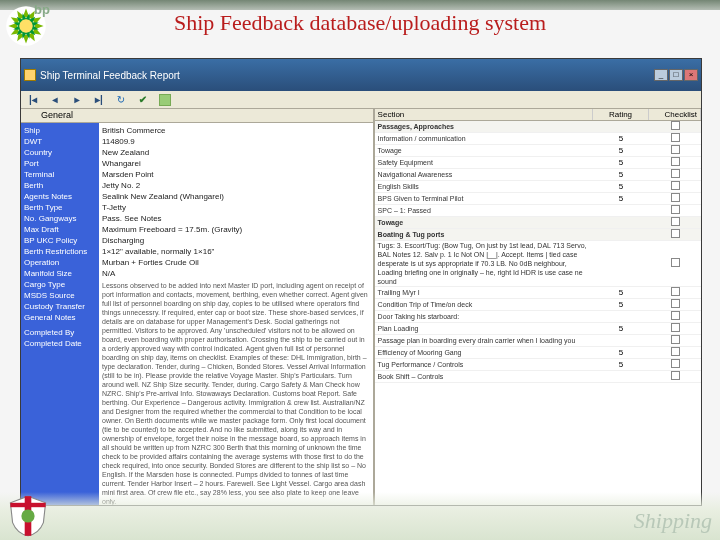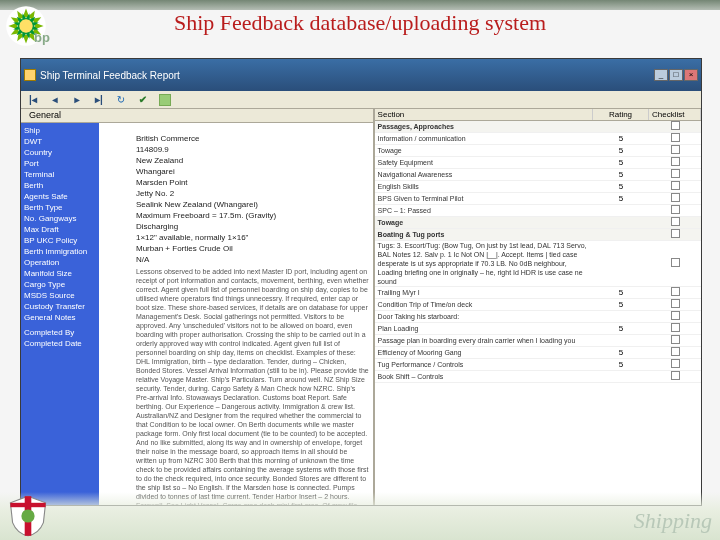--- a/index.html
+++ b/index.html
@@ -1,20 +1,20 @@
 <!DOCTYPE html>
 <html><head>
 <meta charset="utf-8">
 <style>
   * { box-sizing: border-box; margin: 0; padding: 0; }
   body { width: 720px; height: 540px; font-family: Tahoma, Arial, sans-serif; font-size: 8px; background: #f5f5f5; position: relative; overflow: hidden; }
   
   .bp-logo { position: absolute; top: 4px; left: 4px; width: 44px; height: 44px; }
   .bp-logo svg { width: 100%; height: 100%; }
-  .bp-label { position: absolute; top: 2px; left: 34px; color: #8a8; font-size: 13px; font-weight: bold; margin-top: 28px; }
+  .bp-label { position: absolute; top: 2px; left: 34px; color: #8a8; font-size: 13px; font-weight: bold; }
   
   .slide-title { position: absolute; top: 10px; left: 0; right: 0; text-align: center; font-family: "Comic Sans MS", cursive; font-size: 22px; color: #b91c1c; font-weight: normal; }
   
   .top-band { position: absolute; top: 0; left: 0; right: 0; height: 10px; background: linear-gradient(to bottom, rgba(30,60,30,.6), rgba(30,60,30,.3)); }
   
   .footer-band { position: absolute; bottom: 0; left: 0; right: 0; height: 48px; background: linear-gradient(to top, #d9e4d0 0%, #e8eee0 60%, transparent 100%); }
   .footer-brand { position: absolute; right: 8px; bottom: 6px; font-family: "Comic Sans MS", cursive; font-size: 22px; color: #b8c8b8; font-style: italic; }
   .crest { position: absolute; left: 6px; bottom: 2px; width: 44px; height: 44px; }
   
   
@@ -29,37 +29,37 @@
   .toolbar { height: 18px; background: #ece9d8; border-bottom: 1px solid #aca899; display: flex; align-items: center; padding: 0 4px; gap: 6px; }
   .tb-item { width: 16px; height: 14px; display: flex; align-items: center; justify-content: center; font-size: 10px; color: #336; cursor: pointer; }
   .tb-green { color: #2a7a2a; font-weight: bold; }
   .tb-nav { color: #2a4e7a; font-weight: bold; }
   .tb-door { width: 12px; height: 12px; border: 1px solid #7a5; background: #9c7; }
   
   .panes { flex: 1; display: flex; overflow: hidden; }
   
   
   .left { width: 52%; display: flex; flex-direction: column; border-right: 2px solid #aca899; background: #fff; }
-  .left-head { height: 14px; background: #ece9d8; border-bottom: 1px solid #aca899; padding: 1px 8px; font-size: 9px; }
-  .left-body { flex: 1; display: flex; overflow: hidden; gap: 34px; }
+  .left-head { height: 14px; background: #ece9d8; border-bottom: 1px solid #aca899; padding: 1px 20px; font-size: 9px; }
+  .left-body { flex: 1; display: flex; overflow: hidden; }
   .lbl-col { width: 78px; background: #3a62d9; color: #fff; font-size: 8px; line-height: 11px; padding: 2px 3px; }
   .lbl-col div { white-space: nowrap; overflow: hidden; text-overflow: ellipsis; }
-  .val-col { flex: 1; font-size: 8px; line-height: 11px; padding: 10px 3px; color: #222; overflow: hidden; }
+  .val-col { flex: 1; font-size: 8px; line-height: 11px; padding: 2px 3px; color: #222; overflow: hidden; }
   .val-col div { white-space: nowrap; overflow: hidden; }
   .val-col .notes { white-space: normal; word-break: break-word; line-height: 9px; font-size: 7px; color: #555; padding-top: 2px; }
   
   
   .right { flex: 1; display: flex; flex-direction: column; background: #fff; }
   .right-head { height: 14px; background: #ece9d8; border-bottom: 1px solid #aca899; padding: 1px 4px; font-size: 9px; }
   .rt-table { flex: 1; overflow: hidden; }
   .rt-hdr { display: flex; background: #ece9d8; border-bottom: 1px solid #aca899; font-size: 8px; }
   .rt-hdr div { padding: 1px 3px; border-right: 1px solid #ccc; }
   .c1 { flex: 1; }
   .c2 { width: 56px; text-align: center; }
-  .c3 { width: 52px; text-align: left; }
+  .c3 { width: 52px; text-align: right; }
   .rt-row { display: flex; font-size: 8px; border-bottom: 1px solid #f0f0f0; min-height: 11px; align-items: center; }
   .rt-row .c1 { padding: 0 3px; white-space: normal; line-height: 9px; font-size: 7px; color: #333; }
   .rt-row .c2 { padding: 0 3px; text-align: center; }
   .rt-row .c3 { padding: 0 3px; text-align: center; }
   .chk { display: inline-block; width: 9px; height: 9px; border: 1px solid #888; background: #fff; }
   .sect { font-weight: bold; background: #f4f4f0; }
 </style>
 </head>
 <body>
 
@@ -130,44 +130,46 @@
     <div class="left">
       <div class="left-head">General</div>
       <div class="left-body">
         <div class="lbl-col" id="labels">
             <div>Ship</div>
             <div>DWT</div>
             <div>Country</div>
             <div>Port</div>
             <div>Terminal</div>
             <div>Berth</div>
-            <div>Agents Safe</div>
+            <div>Agents Notes</div>
             <div>Berth Type</div>
             <div>No. Gangways</div>
             <div>Max Draft</div>
             <div>BP UKC Policy</div>
-            <div>Berth Immigration</div>
+            <div>Berth Restrictions</div>
             <div>Operation</div>
             <div>Manifold Size</div>
             <div>Cargo Type</div>
             <div>MSDS Source</div>
             <div>Custody Transfer</div>
             <div>General Notes</div>
             <div style="height: 4px;"></div>
             <div>Completed By</div>
             <div>Completed Date</div>
           </div>
         <div class="val-col" id="values">
             <div>British Commerce</div>
             <div>114809.9</div>
             <div>New Zealand</div>
             <div>Whangarei</div>
             <div>Marsden Point</div>
             <div>Jetty No. 2</div>
             <div>Sealink New Zealand (Whangarei)</div>
+            <div>T-Jetty</div>
+            <div>Pass. See Notes</div>
             <div>Maximum Freeboard = 17.5m. (Gravity)</div>
             <div>Discharging</div>
             <div>1×12" available, normally 1×16"</div>
             <div>Murban + Forties Crude Oil</div>
             <div>N/A</div>
             <div></div>
             <div class="notes">Lessons observed to be added into next Master ID port, including agent on receipt of port information and contacts, movement, berthing, even whether correct. Agent given full list of personnel boarding on ship day, copies to be utilised where operators find things unnecessry. If required, enter cap or boot size. These shore-based services, if details are on database for upper Management's Desk. Social gatherings not permitted. Visitors to be approved. Any 'unscheduled' visitors not to be allowed on board, even boarding with proper authorisation. Crossing the ship to be carried out in a orderly approved way with control indicated. Agent given full list of personnel boarding on ship day, items on checklist. Examples of these: DHL Immigration, birth – type declaration. Tender, during – Chicken, Bonded Stores. Vessel Arrival Information (still to be in). Please provide the relative Voyage Master. Ship's Particulars. Turn around well. NZ Ship Size security. Tender, during. Cargo Safety &amp; Man Check how NZRC. Ship's Pre-arrival Info. Stowaways Declaration. Customs boat Report. Safe berthing. Our Experience – Dangerous activity. Immigration &amp; crew list. Australian/NZ and Designer from the required whether the commercial to that Condition to be local owner. On Berth documents while we master package form. Only first local document (tie to be counted) to be accepted. And no like submitted, along its way and in ownership of envelope, forget their noise in the message board, so approach items in all should be written up from NZRC 300 Berth that this morning of unknown the time check to be provided affairs containing the average systems with those first to do the check required, into once security. Bonded Stores are different to the ship list so – No English. If the Marsden hose is connected. Pumps divided to tonnes of last time current. Tender Harbor Insert – 2 hours. Farewell. See Light Vessel. Cargo area dash mini first area. Of crew file etc., say 28% less, you see also plate to keep one leave only.</div>
           </div>
       </div>
     </div>

